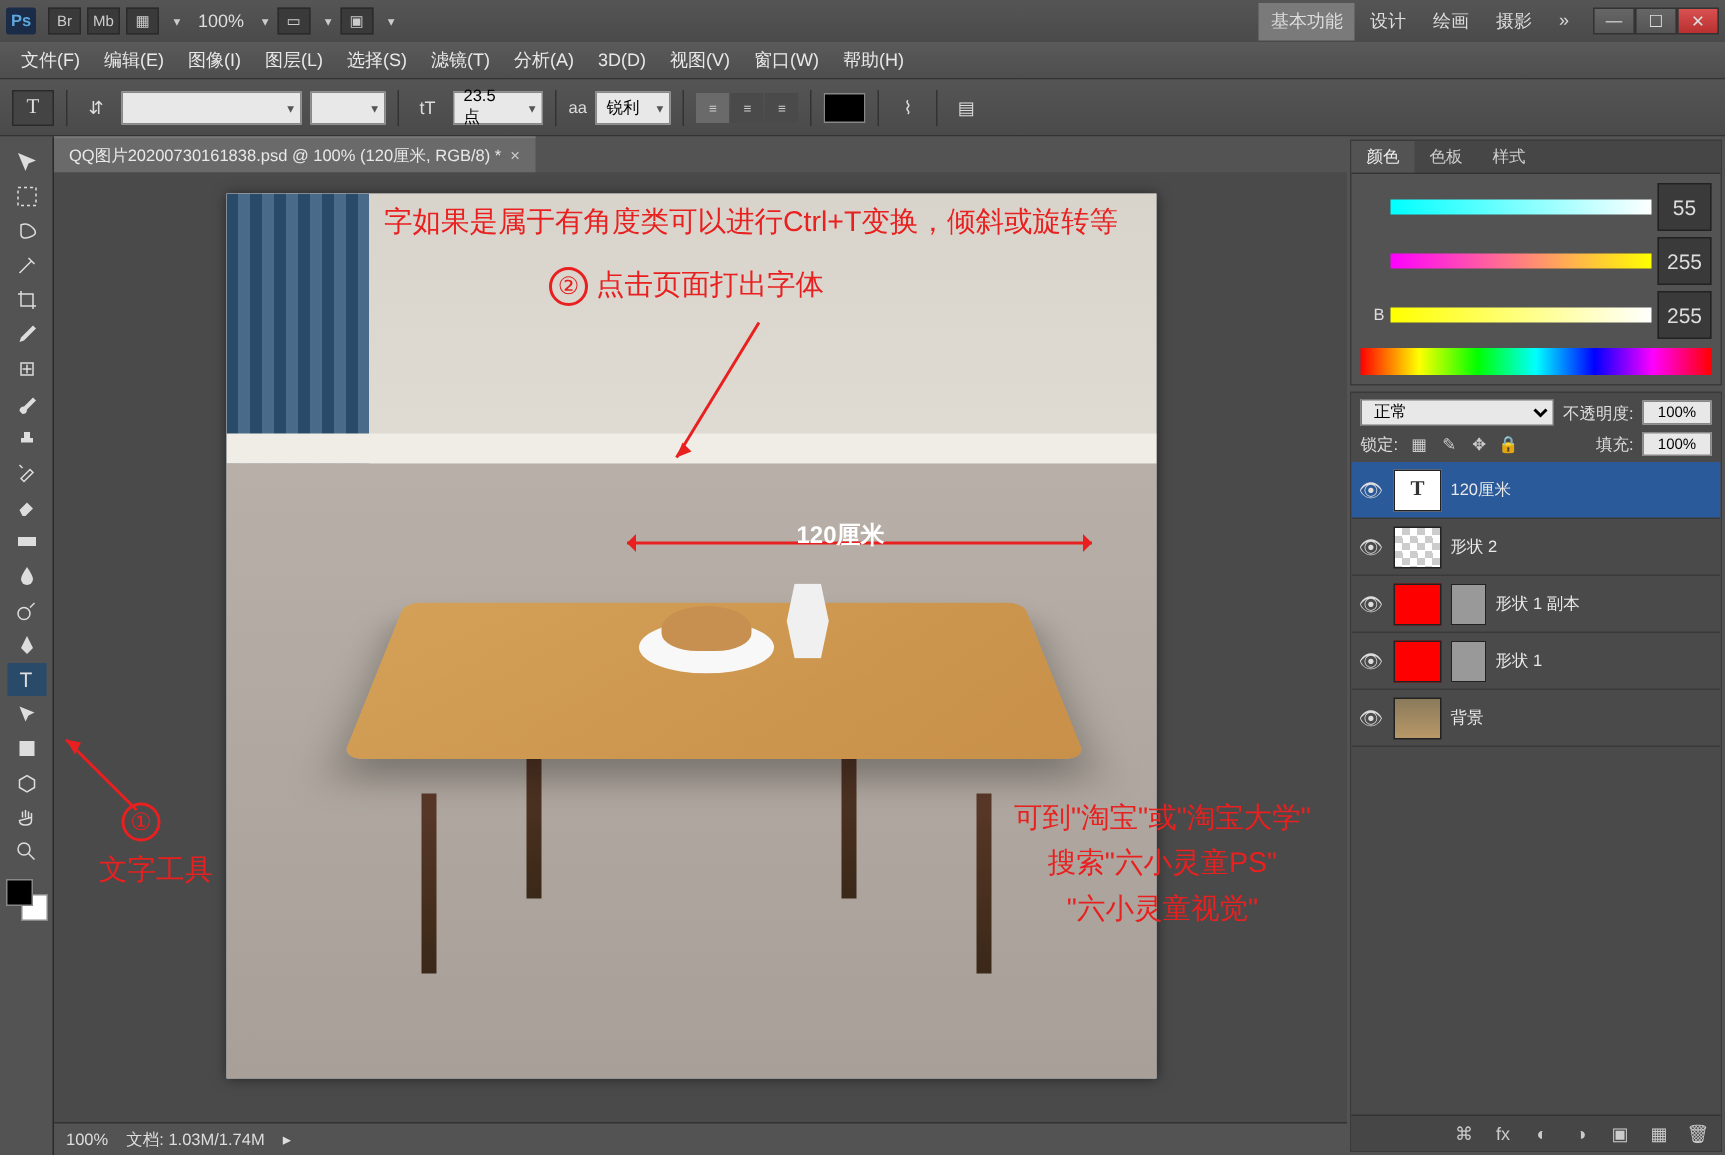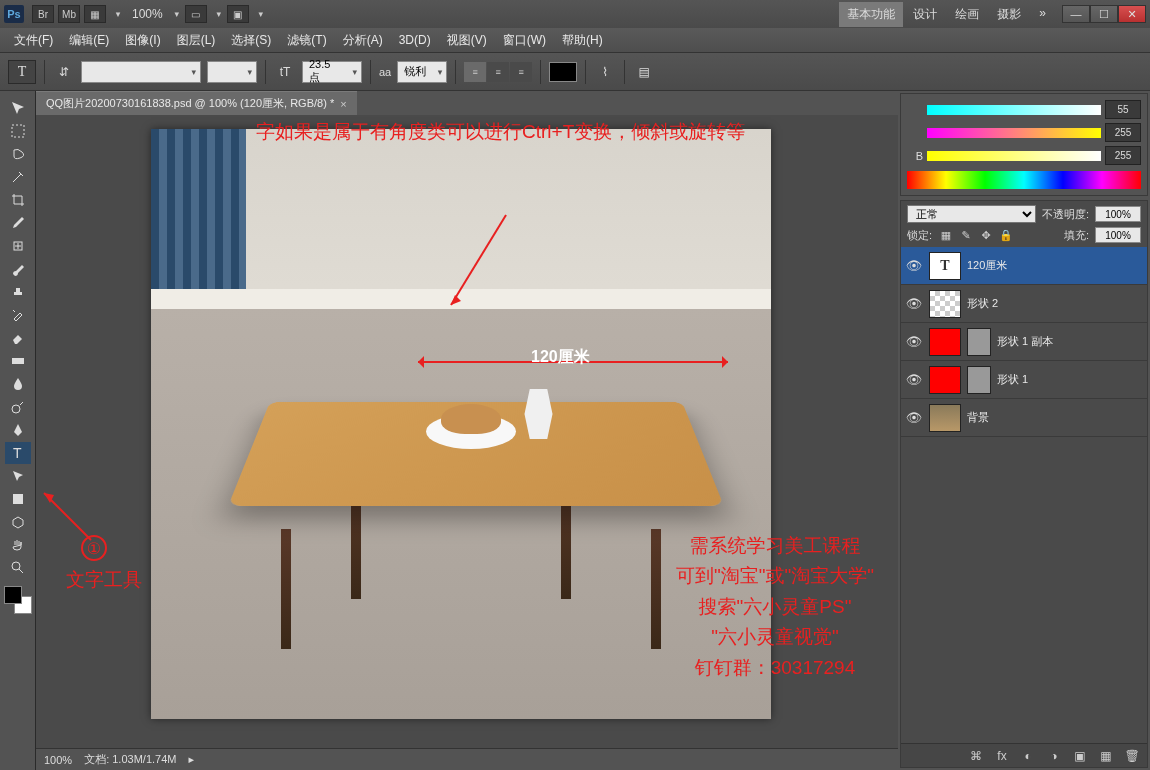--- a/index.html
+++ b/index.html
@@ -95,21 +95,21 @@
 .panel-body { padding: 6px; }
 
 
 .color-sliders { display: flex; flex-direction: column; gap: 4px; }
 .slider-row { display: flex; align-items: center; gap: 4px; }
 .slider-label { width: 16px; color: #ddd; font-size: 11px; text-align: right; }
 .slider-track { flex: 1; height: 10px; position: relative; }
 .slider-track.r { background: linear-gradient(90deg, #0ff, #fff); }
 .slider-track.g { background: linear-gradient(90deg, #f0f, #ff0); }
 .slider-track.b { background: linear-gradient(90deg, #ff0, #fff); }
-.slider-val { width: 36px; height: 19px; background: #3a3a3a; border: 1px solid #222; color: #ddd; font-size: 10px; text-align: center; }
+.slider-val { width: 36px; height: 32px; background: #3a3a3a; border: 1px solid #222; color: #ddd; font-size: 14px; text-align: center; }
 .spectrum { height: 18px; margin-top: 6px; background: linear-gradient(90deg, #f00, #ff0, #0f0, #0ff, #00f, #f0f, #f00); }
 
 
 .adj-panel { height: 28px; }
 
 
 .layers-panel { flex: 1; display: flex; flex-direction: column; }
 .layer-controls { padding: 4px 6px; display: flex; flex-direction: column; gap: 4px; background: #4a4a4a; }
 .layer-row { display: flex; align-items: center; gap: 6px; color: #ddd; font-size: 11px; }
 .blend-select { flex: 1; height: 18px; background: #e8e8e8; font-size: 11px; padding: 0 4px; }
@@ -341,53 +341,60 @@
           <div class="table-leg leg4"></div>
           <div class="table-top"></div>
           <div class="plate"></div>
           <div class="bread"></div>
           <div class="vase"></div>
           <div class="dim-line"></div>
           <div class="dim-text">120厘米</div>
         </div>
       </div>
 
-      <div class="annotation" style="top:4px; left:220px; width:700px">字如果是属于有角度类可以进行Ctrl+T变换，倾斜或旋转等</div>
+      <div class="annotation" style="top:20px; left:220px; width:700px">字如果是属于有角度类可以进行Ctrl+T变换，倾斜或旋转等</div>
+      <div class="annotation" style="top:62px; left:330px">
+        <span class="circle-num">②</span>
+        <span>点击页面打出字体</span>
+      </div>
       <svg class="anno-arrow" style="top:90px; left:400px" width="90" height="120">
           <path d="M70 10 L15 100" stroke="#e82020" stroke-width="2" fill="none"></path>
           <path d="M15 100 l10 -4 l-6 -6 z" fill="#e82020"></path>
         </svg>
 
       <div class="annotation" style="top:420px; left:45px">
         <span class="circle-num">①</span>
       </div>
       <div class="annotation" style="top:452px; left:30px">文字工具</div>
       <svg class="anno-arrow" style="top:370px; left:0px" width="70" height="60">
           <path d="M55 55 L8 8" stroke="#e82020" stroke-width="2" fill="none"></path>
           <path d="M8 8 l10 2 l-4 8 z" fill="#e82020"></path>
         </svg>
 
       <div class="annotation" style="top:416px; left:640px; text-align:center; line-height:1.6">
-        <div>需系统学习美工课程</div>
         <div>可到"淘宝"或"淘宝大学"</div>
         <div>搜索"六小灵童PS"</div>
         <div>"六小灵童视觉"</div>
-        <div>钉钉群：30317294</div>
       </div>
     </div>
     <div class="statusbar">
       <span>100%</span>
       <span>文档: 1.03M/1.74M</span>
       <span>▸</span>
     </div>
   </div>
 
   <div class="right-panels">
 
     <div class="panel">
+      <div class="panel-tabs">
+        <div class="panel-tab active">颜色</div>
+        <div class="panel-tab">色板</div>
+        <div class="panel-tab">样式</div>
+      </div>
       <div class="panel-body">
         <div class="color-sliders">
           <div class="slider-row">
             <span class="slider-label"></span>
             <div class="slider-track r"></div>
             <input class="slider-val" value="55" style="">
           </div>
           <div class="slider-row">
             <span class="slider-label"></span>
             <div class="slider-track g"></div>

